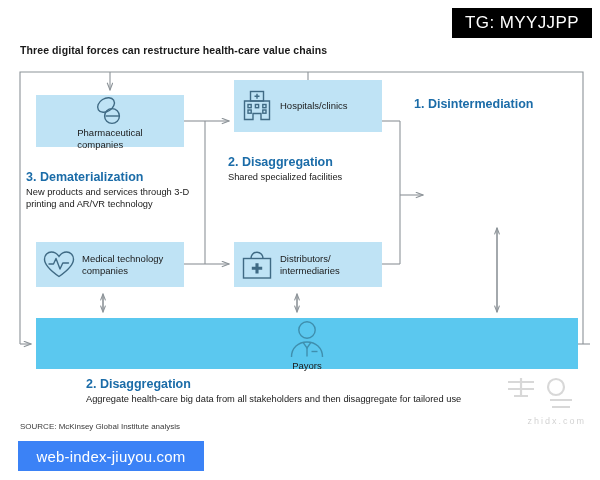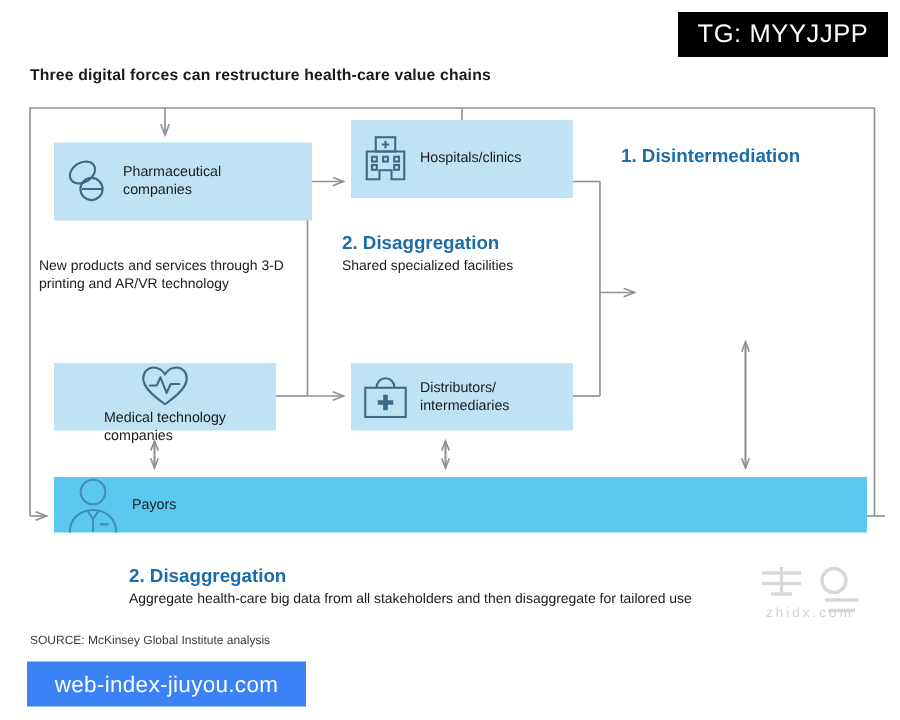--- a/index.html
+++ b/index.html
@@ -35,26 +35,26 @@
     display:flex;align-items:center;
   }
   .node.payors{background:#5bc8ef;}
   .node .nd-ico{
     flex:0 0 auto;display:flex;align-items:center;justify-content:center;
   }
   .node .nd-label{
     font-size:9.5px;line-height:12px;color:#1a1a1a;
   }
 
-  #node-pharma  {left:36px; top:95px;  width:172px;height:52px;}
-  #node-medtech {left:36px; top:242px; width:148px;height:45px;flex-direction:column;}
+  #node-pharma  {left:36px; top:95px;  width:148px;height:52px;flex-direction:column;}
+  #node-medtech {left:36px; top:242px; width:148px;height:45px;}
   #node-hospital{left:234px;top:80px;  width:148px;height:52px;}
   #node-distrib {left:234px;top:242px; width:148px;height:45px;}
   #node-patients{left:428px;top:170px; width:150px;height:50px;}
-  #node-payors  {left:36px; top:318px; width:542px;height:37px;}
+  #node-payors  {left:36px; top:318px; width:542px;height:51px;flex-direction:column;}
 
   #node-pharma   .nd-ico{width:46px;}
   #node-medtech  .nd-ico{width:46px;}
   #node-hospital .nd-ico{width:46px;}
   #node-distrib  .nd-ico{width:46px;}
   #node-patients .nd-ico{width:42px;}
   #node-payors   .nd-ico{width:52px;}
 
   
   .force{position:absolute;}
@@ -95,21 +95,21 @@
     font-size:15px;letter-spacing:.2px;
     display:flex;align-items:center;justify-content:center;
   }
 
   
   .zhidx-wm{
     position:absolute;left:494px;top:374px;width:92px;height:56px;
     opacity:.38;
   }
   .zhidx-wm .zw-text{
-    position:absolute;left:0;bottom:17px;width:92px;text-align:center;
+    position:absolute;left:0;bottom:4px;width:92px;text-align:right;
     font-size:9px;color:#8a8a8a;letter-spacing:2px;margin-top:40px;
   }
 </style>
 </head>
 <body>
 
 <div id="stage">
 
   <div class="tg-tag">TG: MYYJJPP</div>
 
@@ -242,20 +242,21 @@
         <path d="M4.5,39 C4.5,29.8 11.4,24 20,24 C28.6,24 35.5,29.8 35.5,39"></path>
         <path d="M16.4,24.8 L20,30 L23.6,24.8"></path>
         <path d="M20,30 L20,38.5"></path>
         <path d="M24.5,33.5 L30.5,33.5"></path>
       </svg>
     </div>
     <div class="nd-label">Payors</div>
   </div>
 
   <div class="force" id="force-demat">
+    <div class="force-head">3. Dematerialization</div>
     <div class="force-sub">New products and services through 3-D printing and AR/VR technology</div>
   </div>
 
   <div class="force" id="force-disagg-top">
     <div class="force-head">2. Disaggregation</div>
     <div class="force-sub">Shared specialized facilities</div>
   </div>
 
   <div class="force" id="force-disintermediation">
     <div class="force-head">1. Disintermediation</div>

